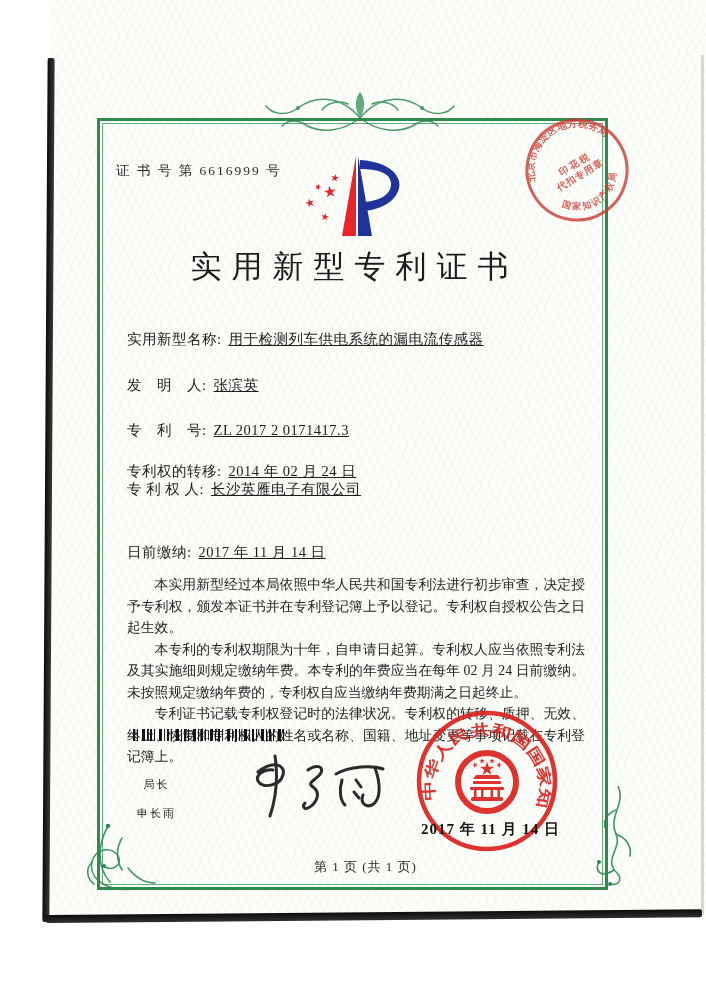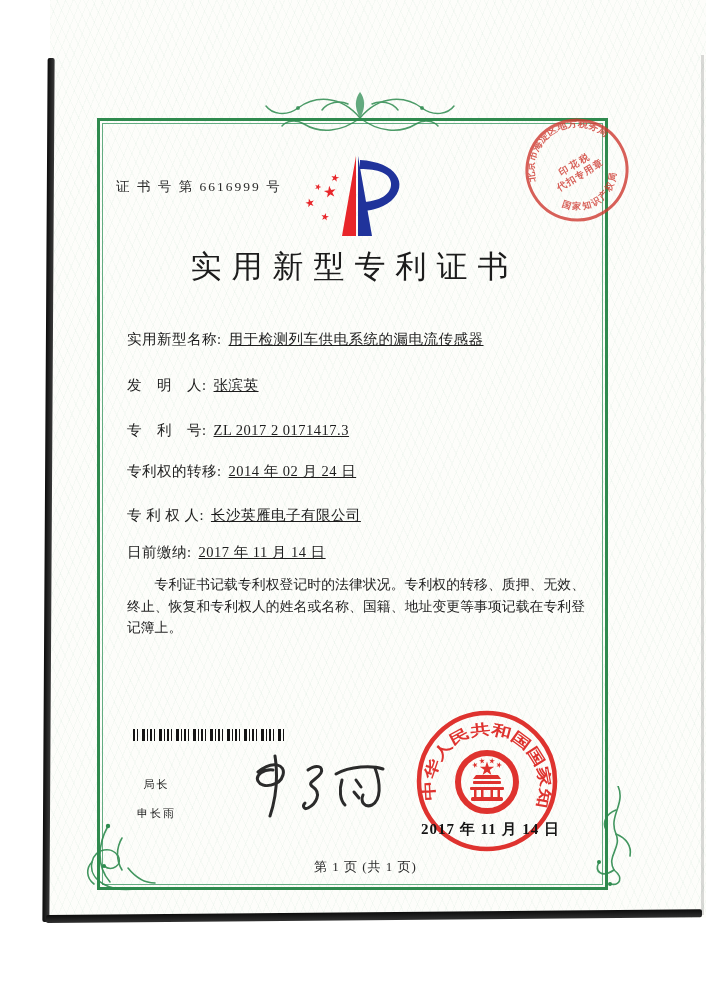--- a/index.html
+++ b/index.html
@@ -36,33 +36,32 @@
     border:3px solid #2f8a4e;
   }
   .frame::after{
     content:"";position:absolute;inset:2px;border:1px solid #63ac81;
   }
   .ornament{position:absolute;pointer-events:none;}
   
   .cert-no{
     position:absolute;left:116px;top:162px;font-size:13.5px;color:#2a2a2a;
     letter-spacing:2px;
-    margin-top:16px;
   }
   .logo{position:absolute;left:294px;top:150px;}
   .title{
     position:absolute;left:97px;top:246px;width:505px;text-align:center;
     font-size:31px;font-weight:400;color:#1c1c1c;letter-spacing:10px;text-indent:10px;
   }
   .field{
     position:absolute;left:127px;font-size:14.5px;color:#1d1d1d;letter-spacing:.5px;
     white-space:nowrap;
   }
   .field .v{margin-left:7px;text-decoration:underline;}
-  .f0{top:330px}.f1{top:376px}.f2{top:421px}.f3{top:462px}.f4{top:506px}.f5{top:543px}
+  .f0{top:330px}.f1{top:376px}.f2{top:421px}.f3{top:462px}.f4{top:480px}.f5{top:543px}
   .body-text{
     position:absolute;left:127px;top:574px;width:458px;color:#242424;
     font-size:13.8px;line-height:21.5px;text-align:justify;
   }
   .body-text p{margin:0;text-indent:2em;}
   .barcode{
     position:absolute;left:133px;top:729px;width:153px;height:12px;
     background:repeating-linear-gradient(90deg,
       #141414 0 2px, transparent 2px 4px,
       #141414 4px 5px, transparent 5px 9px,
@@ -184,20 +183,22 @@
   <span>专利权的转移:</span><span class="v">2014 年 02 月 24 日</span>
 </div>
 <div class="field f4">
   <span>专 利 权 人:</span><span class="v">长沙英雁电子有限公司</span>
 </div>
 <div class="field f5">
   <span>日前缴纳:</span><span class="v">2017 年 11 月 14 日</span>
 </div>
 
 <div class="body-text">
+  <p>本实用新型经过本局依照中华人民共和国专利法进行初步审查，决定授予专利权，颁发本证书并在专利登记簿上予以登记。专利权自授权公告之日起生效。</p>
+  <p>本专利的专利权期限为十年，自申请日起算。专利权人应当依照专利法及其实施细则规定缴纳年费。本专利的年费应当在每年 02 月 24 日前缴纳。未按照规定缴纳年费的，专利权自应当缴纳年费期满之日起终止。</p>
   <p>专利证书记载专利权登记时的法律状况。专利权的转移、质押、无效、终止、恢复和专利权人的姓名或名称、国籍、地址变更等事项记载在专利登记簿上。</p>
 </div>
 
 <div class="barcode"></div>
 
 <div class="signer">
   <div>局长</div>
   <div>申长雨</div>
 </div>
 

